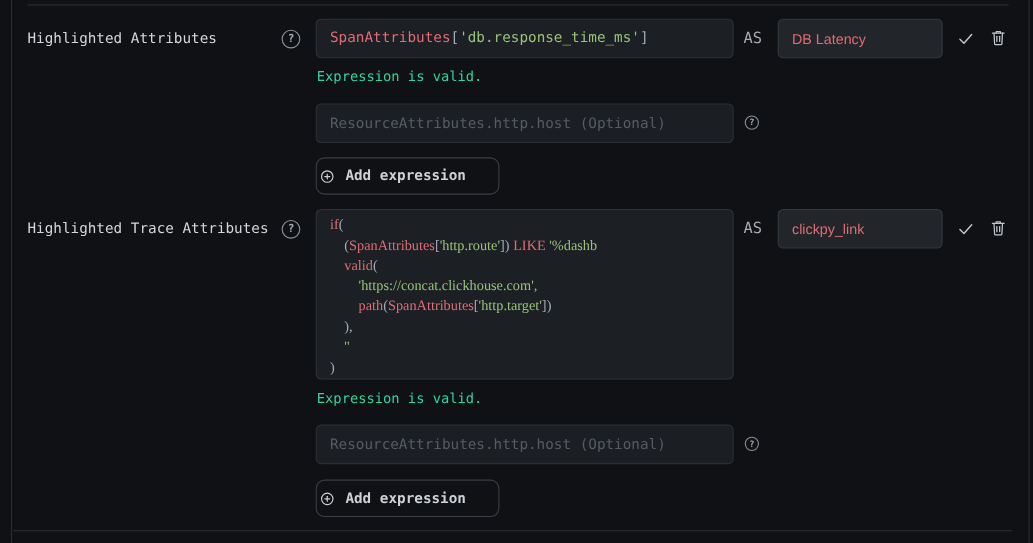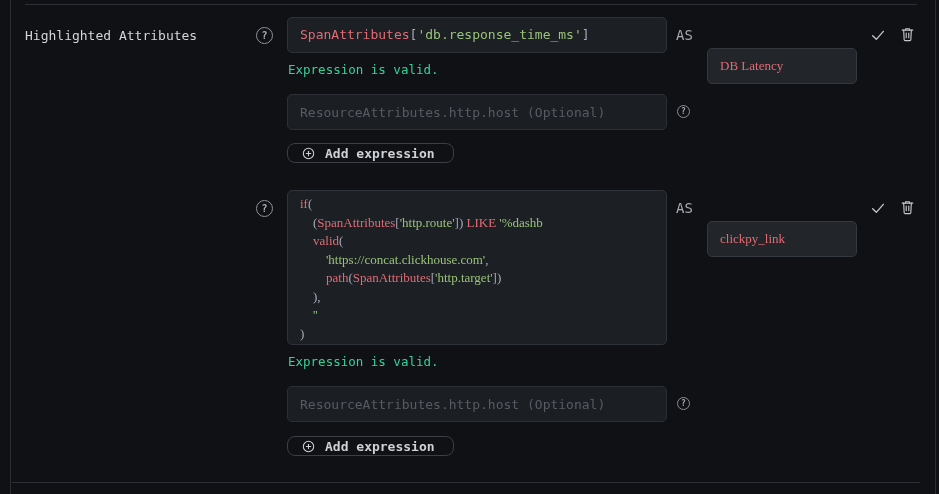--- a/index.html
+++ b/index.html
@@ -58,22 +58,22 @@
   .tok-s{color:var(--str);}
   .tok-p{color:var(--punct);}
 
   .as-label{
     position:absolute;left:676px;top:10px;
     font-size:14px;color:#a7acb3;
   }
   .alias-input{
     position:absolute;left:707px;top:0;width:150px;height:36px;
     background:#222529;border:1px solid #34383f;border-radius:5px;
-    color:var(--alias);font-size:13px;font-family:Liberation Serif, serif;
-    padding:0 12px;outline:none;margin-top:31px;
+    color:var(--alias);font-size:13px;font-family:Liberation Sans, sans-serif;
+    padding:0 12px;outline:none;
   }
   .icon-btn{
     position:absolute;background:none;border:none;padding:0;cursor:pointer;
     color:#c3c7cc;display:flex;align-items:center;justify-content:center;
   }
   .btn-check{left:869px;top:10px;width:18px;height:18px;}
   .btn-trash{left:898px;top:8px;width:19px;height:20px;}
 
   .valid-msg{
     position:absolute;left:288px;
@@ -86,24 +86,24 @@
     position:absolute;left:287px;width:380px;height:36px;
     background:#1b1e23;border:1px solid #2c3036;border-radius:5px;
     color:#d946ef;font-size:13px;font-family:inherit;
     padding:0 12px;outline:none;
   }
   .opt-input::placeholder{color:#575c64;opacity:1;}
   .row1 .opt-input{top:77px;}
   .row2 .opt-input{top:196px;}
 
   .add-btn{
-    position:absolute;left:287px;width:167px;height:20px;
+    position:absolute;left:287px;width:167px;height:34px;
     background:transparent;border:1px solid #3a3e45;border-radius:8px;
     color:#ced1d6;font-size:13px;font-weight:bold;font-family:inherit;
-    display:flex;align-items:center;gap:9px;padding:0 13px;
+    display:flex;align-items:center;gap:9px;padding:0 2px;
     cursor:pointer;white-space:nowrap;
   }
   .row1 .add-btn{top:126px;}
   .row2 .add-btn{top:246px;}
   .add-btn svg{flex:0 0 auto;}
 </style>
 </head>
 <body>
 
 <div class="screen">
@@ -153,20 +153,21 @@
             <circle cx="12" cy="12" r="8.3"></circle>
             <path d="M12 8.4v7.2"></path>
             <path d="M8.4 12h7.2"></path>
           </svg>
       </span>
       <span>Add expression</span>
     </button>
   </section>
 
   <section class="row row2">
+    <span class="field-label">Highlighted Trace Attributes</span>
     <span class="help-icon help-lg">?</span>
 
     <div class="code-area code-multi">
         <div class="code-line"><span class="tok-kw">if</span><span class="tok-p">(</span></div>
         <div class="code-line"><span class="tok-p">    (</span><span class="tok-kw">SpanAttributes</span><span class="tok-p">[</span><span class="tok-s">'http.route'</span><span class="tok-p">]) </span><span class="tok-kw">LIKE</span><span class="tok-p"> </span><span class="tok-s">'%dashb</span></div>
         <div class="code-line"><span class="tok-p">    </span><span class="tok-kw">valid</span><span class="tok-p">(</span></div>
         <div class="code-line"><span class="tok-p">        </span><span class="tok-s">'https://concat.clickhouse.com'</span><span class="tok-p">,</span></div>
         <div class="code-line"><span class="tok-p">        </span><span class="tok-kw">path</span><span class="tok-p">(</span><span class="tok-kw">SpanAttributes</span><span class="tok-p">[</span><span class="tok-s">'http.target'</span><span class="tok-p">])</span></div>
         <div class="code-line"><span class="tok-p">    ),</span></div>
         <div class="code-line"><span class="tok-p">    </span><span class="tok-s">''</span></div>

